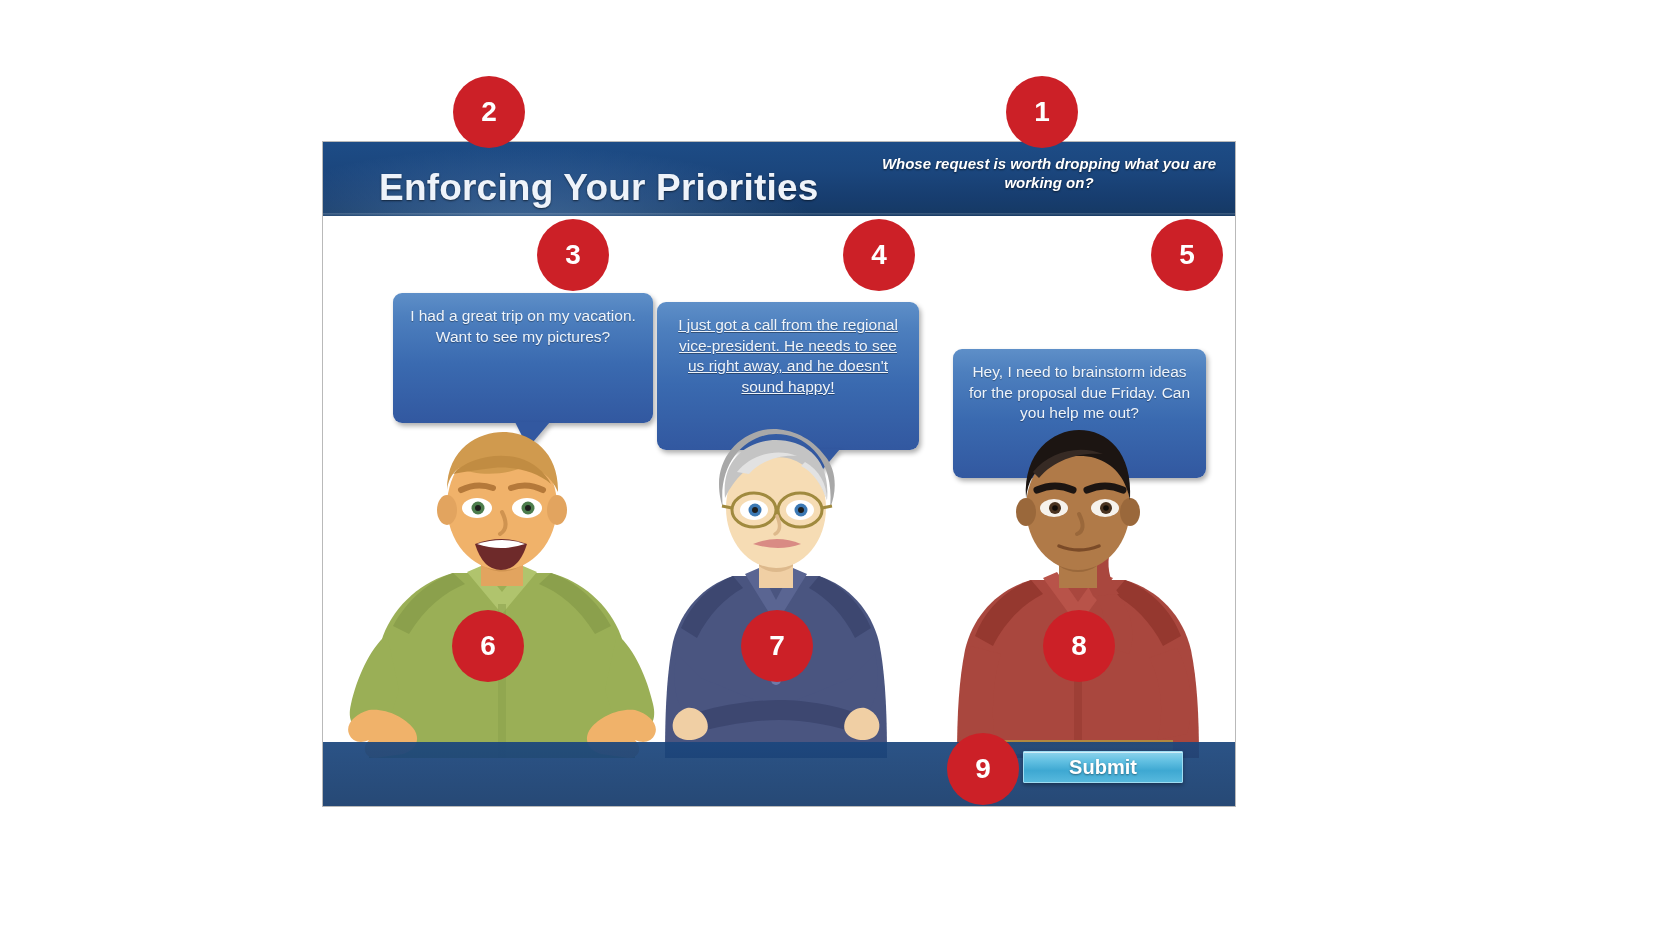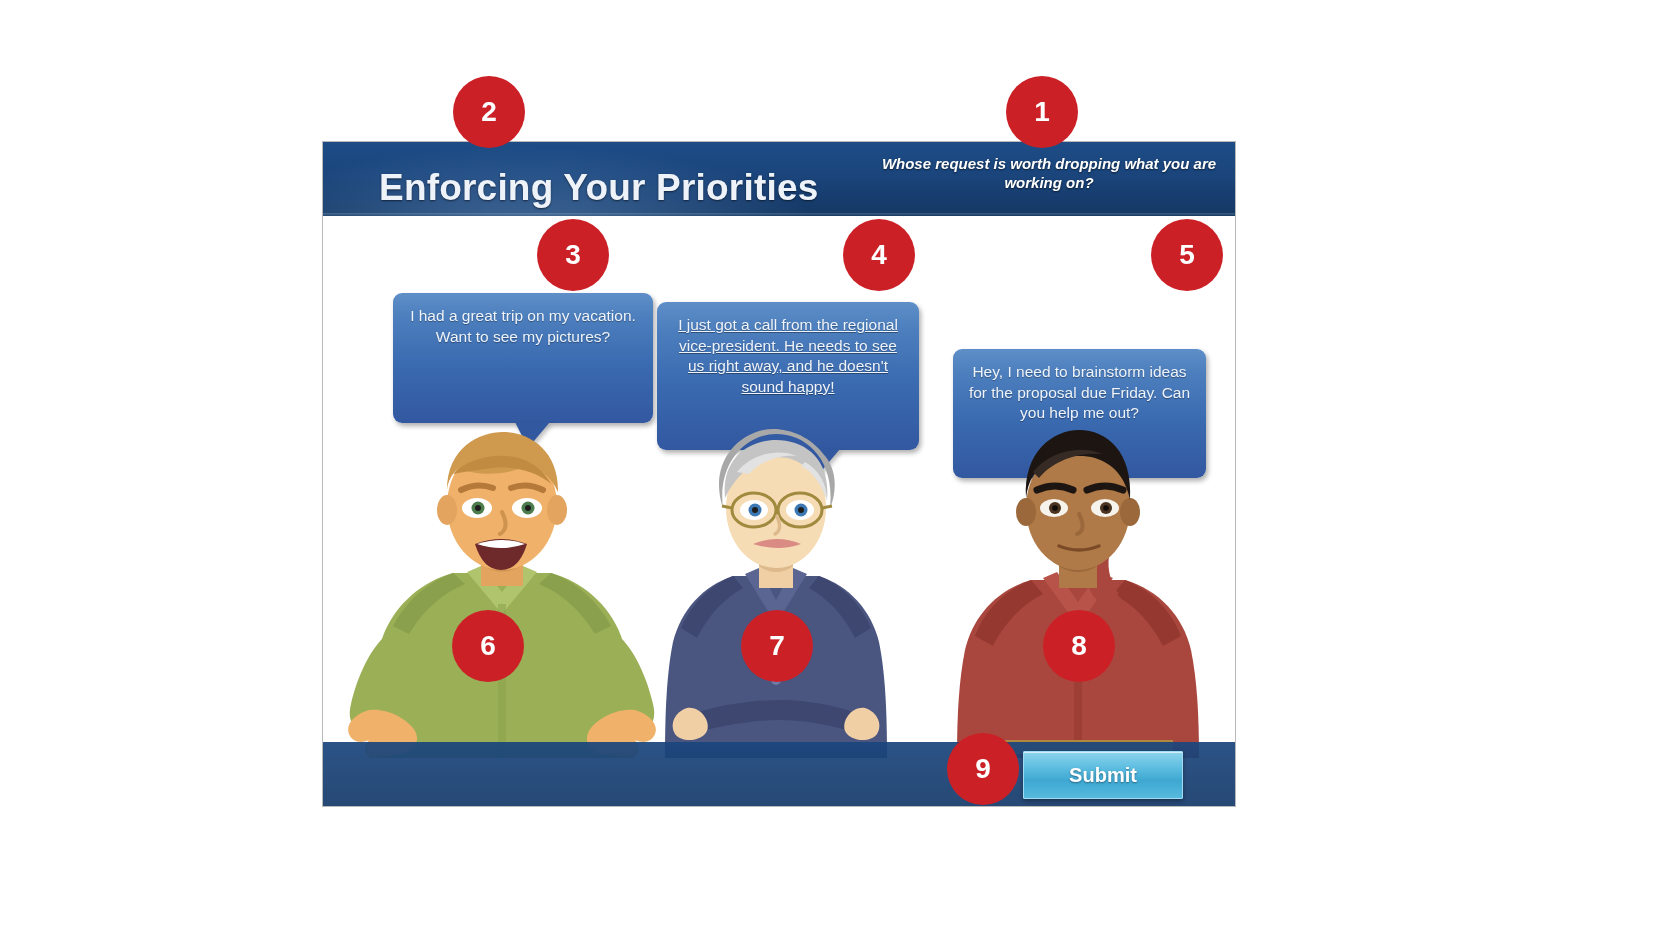--- a/index.html
+++ b/index.html
@@ -88,21 +88,21 @@
   #person-b{left:318px;width:270px;height:330px;}
   #person-c{left:610px;width:290px;height:330px;}
 
   
   #footer{
     position:absolute;left:0;bottom:0;width:100%;height:64px;
     background:linear-gradient(180deg,rgba(27,70,125,.93) 0%, rgba(22,59,107,.93) 100%);
   }
   #submit-button{
     position:absolute;right:52px;top:9px;
-    width:160px;height:48px;
+    width:160px;height:32px;
     border-radius:1px;
     background:linear-gradient(180deg,#8fd4ec 0%,#62c0e2 30%,#3ea8d2 62%,#57b9dd 100%);
     border:1px solid #9fdcf2;
     box-shadow:0 2px 4px rgba(0,0,0,.35), inset 0 1px 0 rgba(255,255,255,.6);
     color:#ffffff;
     font-size:20px;font-weight:bold;
     display:flex;align-items:center;justify-content:center;
     text-shadow:0 1px 2px rgba(0,0,0,.4);
     cursor:pointer;
     box-sizing:border-box;

